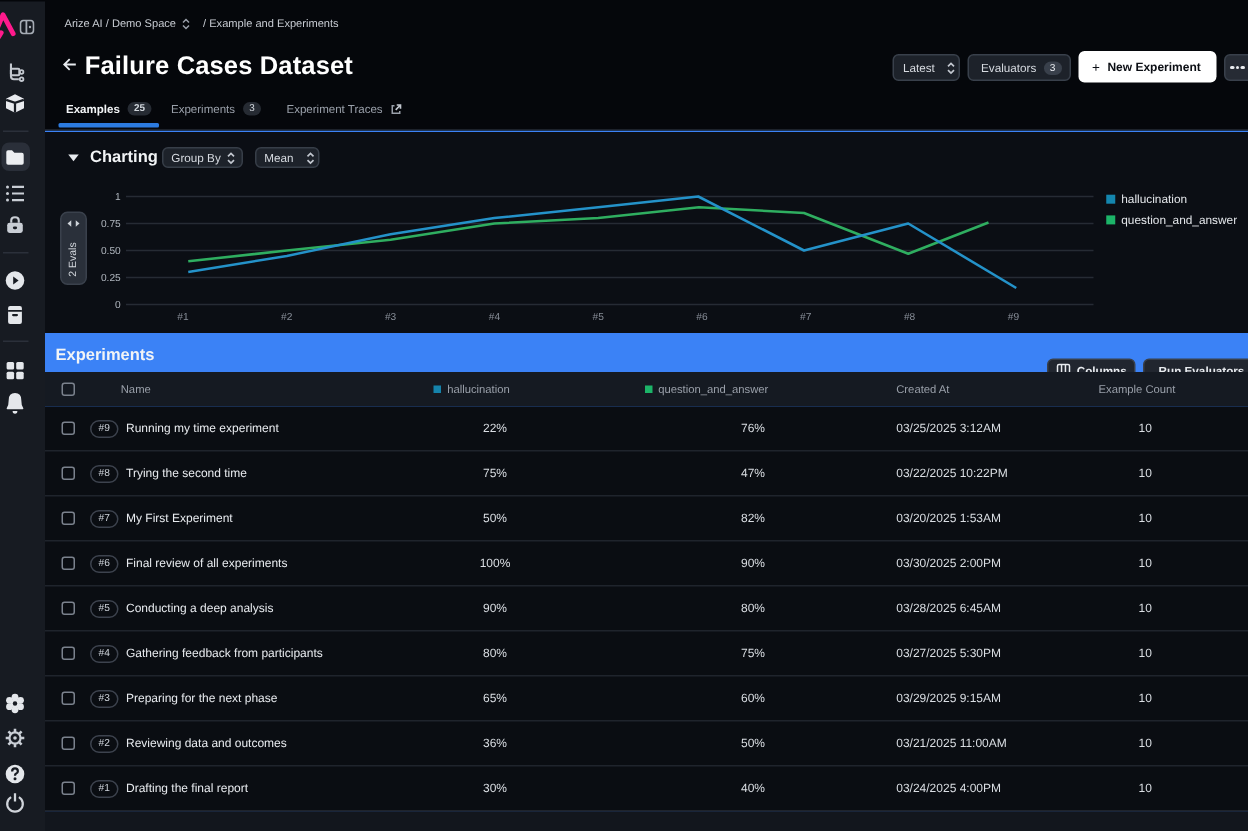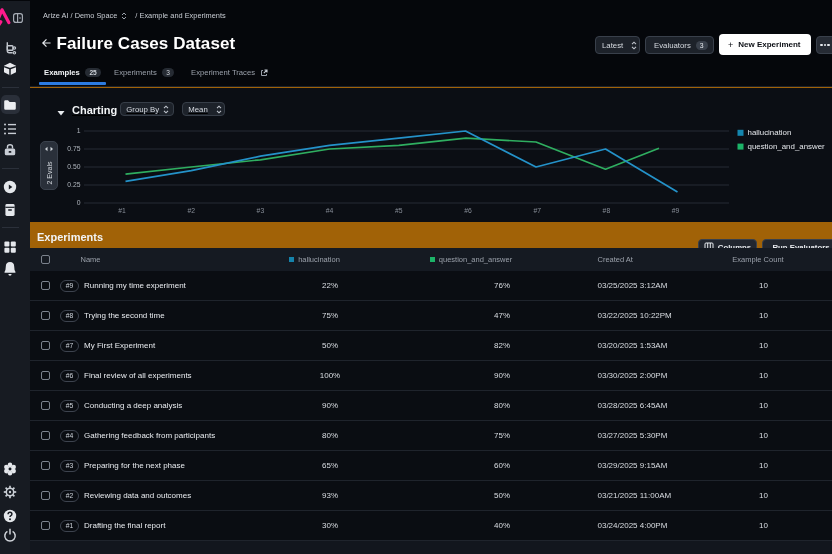--- a/index.html
+++ b/index.html
@@ -1,18 +1,18 @@
 <!DOCTYPE html>
 <html><head>
 <meta charset="utf-8">
 <style>
 * { margin:0; padding:0; box-sizing:border-box; }
 html,body { width:832px; height:554px; overflow:hidden; background:#0b0e14; font-family:"Liberation Sans",sans-serif; }
 .abs { position:absolute; }
-#stage { position:relative; width:832px; height:554px; background:#a16207; overflow:hidden; }
+#stage { position:relative; width:832px; height:554px; background:#3b82f6; overflow:hidden; }
 
 #sidebar { position:absolute; left:0; top:0; width:30px; height:554px; background:#171b22; border-top:1px solid #04060a; }
 .sdiv { position:absolute; left:1.5px; width:17.5px; height:1px; background:#2b303a; }
 .sicon { position:absolute; left:3px; width:14px; height:14px; }
 #foldhl { position:absolute; left:1px; top:94px; width:18.5px; height:19px; background:#2a2f39; border-radius:5px; }
 
 #header { position:absolute; left:30px; top:0; width:802px; height:87px; background:#05070b; border-bottom:1px solid #1d222b; }
 #crumb { position:absolute; left:13px; top:11px; font-size:7.4px; color:#c9cdd4; display:flex; align-items:center; gap:4px; }
 #crumb .dim { color:#c9cdd4; }
 #title { position:absolute; left:26.5px; top:34px; font-size:17px; font-weight:bold; color:#fff; letter-spacing:.1px; }
@@ -23,21 +23,21 @@
 #btn-new { left:689px; top:34px; width:92px; height:21px; background:#fff; border:none; border-radius:4px; color:#0b0e14; font-weight:bold; font-size:8px; }
 #btn-dots { left:786px; width:27px; background:#262b34; justify-content:center; gap:1.4px; padding-right:9px; }
 .dot { width:2.2px; height:2.2px; border-radius:50%; background:#e8ebef; }
 .badge3 { background:#39404b; color:#e8ebef; border-radius:6px; font-size:6.8px; padding:1px 4px; margin-left:5px; }
 
 .tab { position:absolute; top:68px; font-size:7.7px; display:flex; align-items:center; }
 .tabbadge { background:#262b33; color:#cfd4da; border-radius:6px; font-size:6.6px; padding:1px 4.5px; margin-left:5px; }
 #tabunder { position:absolute; left:9px; top:82px; width:67px; height:3px; background:#2c7be0; border-radius:1px; }
 
 #chartsec { position:absolute; left:30px; top:88px; width:802px; height:134px; background:#0b0e14; }
-#charthead { position:absolute; left:12px; top:6px; height:22px; display:flex; align-items:flex-end;text-decoration:underline; }
+#charthead { position:absolute; left:0; top:6px; height:22px; display:flex; align-items:center; }
 #chtitle { font-size:11px; font-weight:bold; color:#f2f4f6; }
 .selbtn svg { flex-shrink:0; }
 .selbtn { white-space:nowrap; height:14px; background:#1d222a; border:1px solid #373e48; border-radius:4px; color:#d6dae0; font-size:7.8px; display:flex; align-items:center; padding:0 5px; }
 #evals2 { position:absolute; left:9.5px; top:53px; width:18px; height:49px; background:#2a303a; border:1px solid #3a414c; border-radius:5px; }
 #evals2 .vtxt { position:absolute; left:50%; top:29px; transform:translate(-50%,-50%) rotate(-90deg); font-size:7px; color:#d3d7dd; white-space:nowrap; }
 
 #tablesec { position:absolute; left:30px; top:222px; width:802px; height:332px; }
 #exptitle { position:absolute; left:7px; top:9px; font-size:11px; font-weight:bold; color:#f2f4f6; }
 .tbtn { position:absolute; top:17px; height:16px; background:#21262f; border:1px solid #39404b; border-radius:4px; color:#e8ebef; font-size:7.8px; font-weight:bold; display:flex; align-items:center; justify-content:center; }
 #btn-cols { left:668px; width:59px; }
@@ -346,21 +346,21 @@
           <span class="cent">60%</span>
           <span class="datec">03/29/2025 9:15AM</span>
           <span class="cntc">10</span>
         </div>
 <div class="trow tgrid">
           <span class="cb"></span>
           <span class="namecell">
             <span class="pill">#2</span>
             <span class="nm">Reviewing data and outcomes</span>
           </span>
-          <span class="cent">93%</span>
+          <span class="cent">36%</span>
           <span class="cent">50%</span>
           <span class="datec">03/21/2025 11:00AM</span>
           <span class="cntc">10</span>
         </div>
 <div class="trow tgrid">
           <span class="cb"></span>
           <span class="namecell">
             <span class="pill">#1</span>
             <span class="nm">Drafting the final report</span>
           </span>

